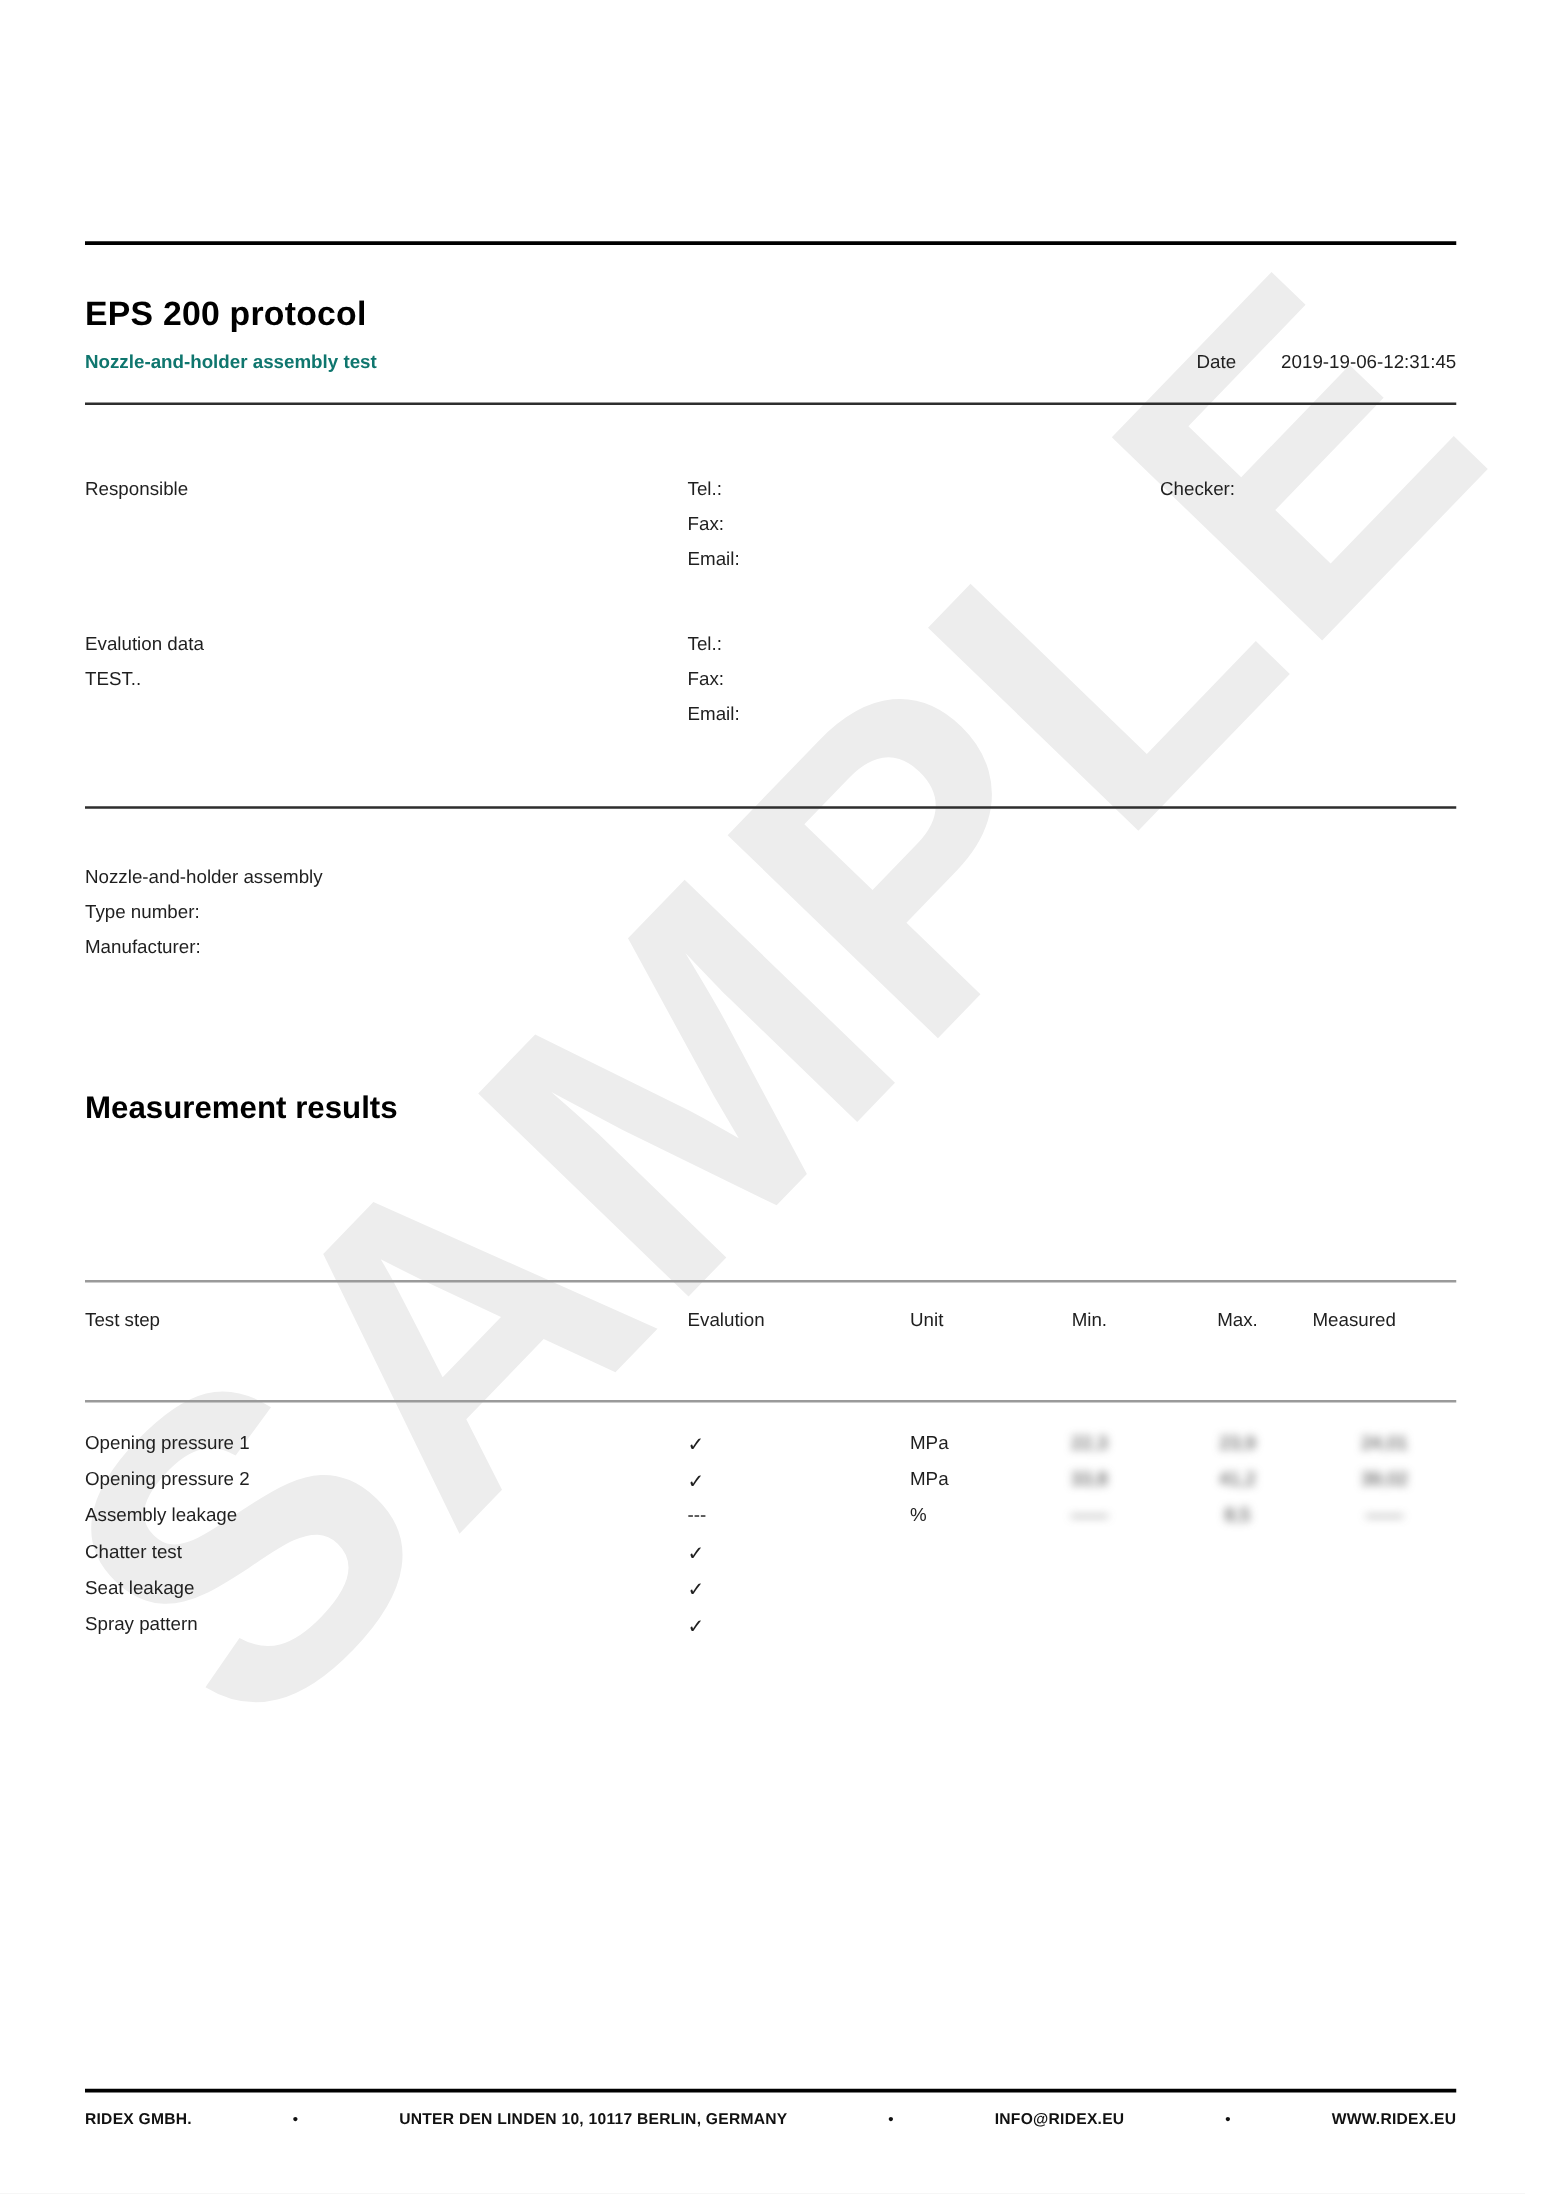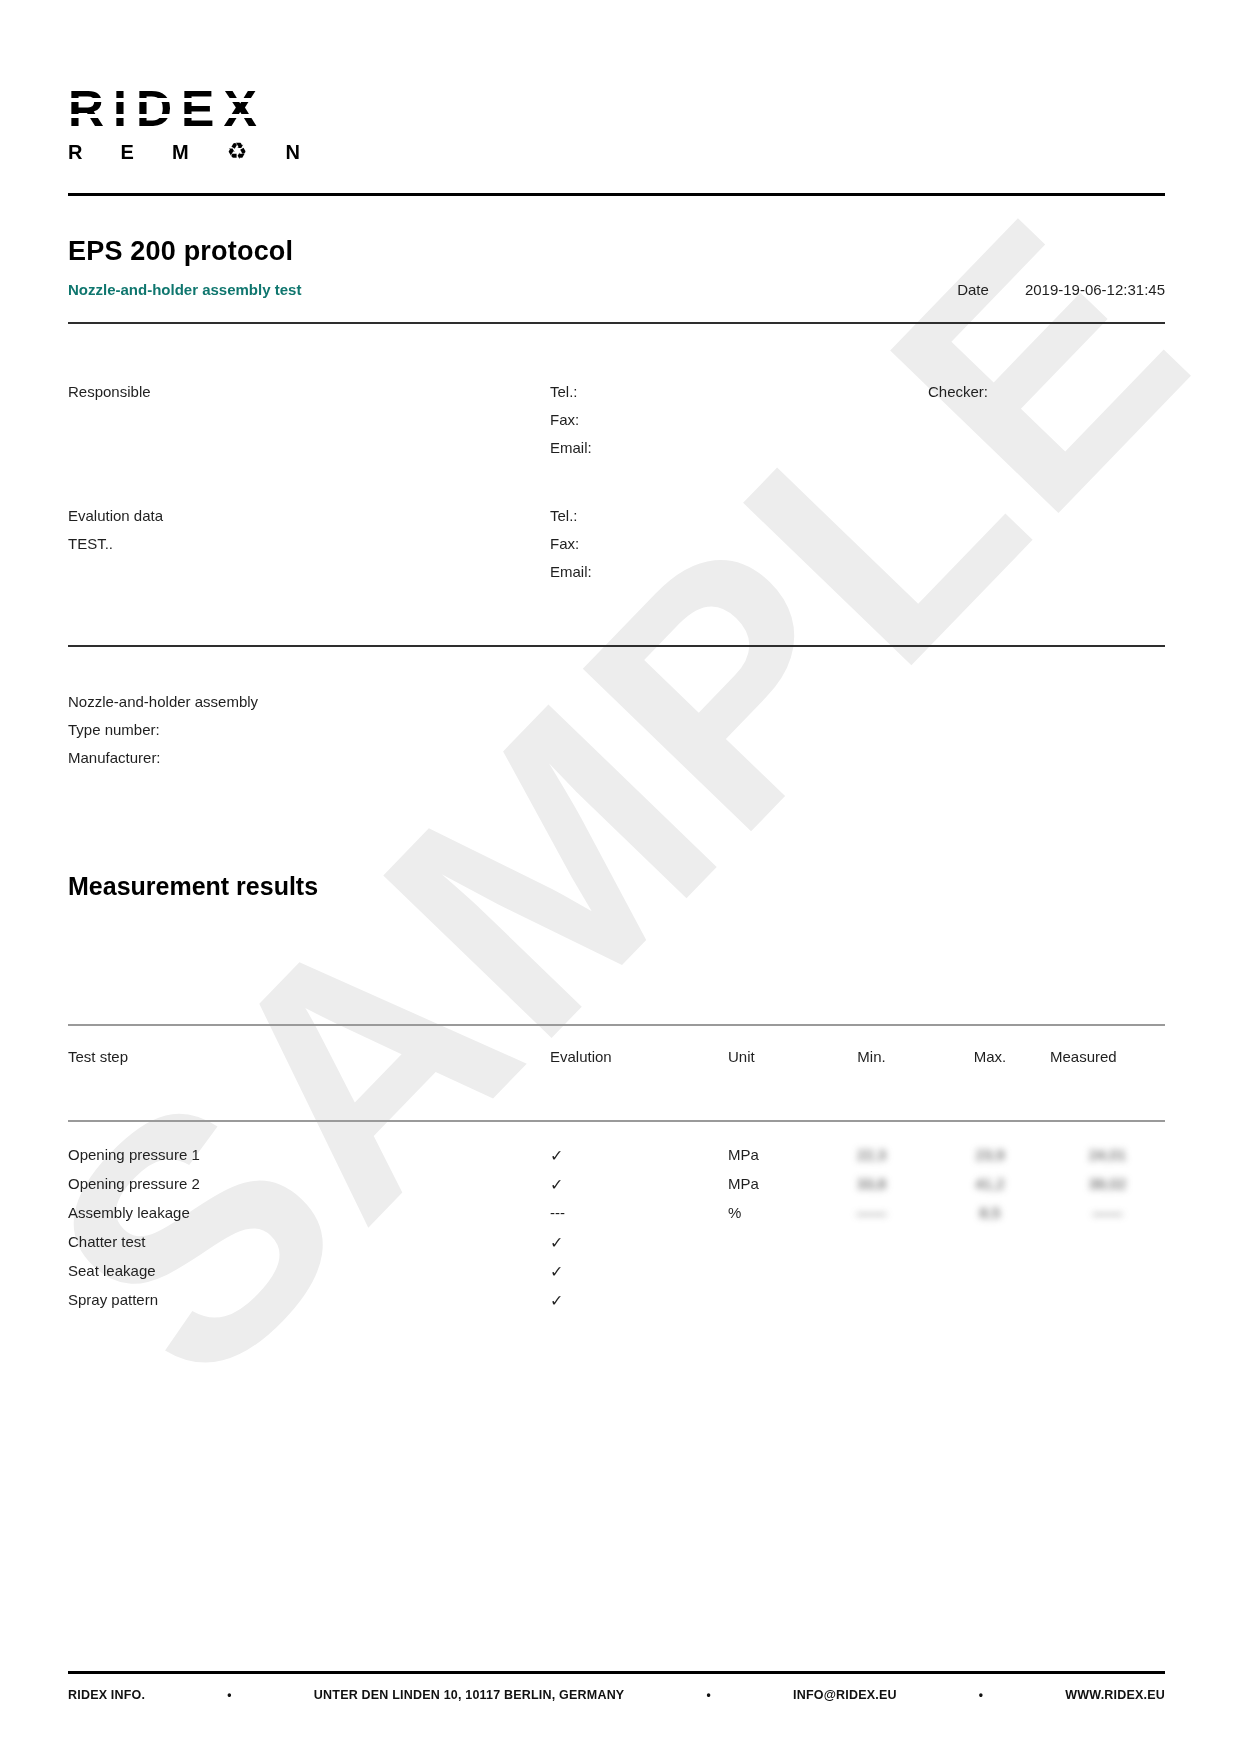--- a/index.html
+++ b/index.html
@@ -62,34 +62,20 @@
                 font-size:12.5px; font-weight:700; color:#111; letter-spacing:.2px; }
   .footer-row .dot { font-size:12px; }
 </style>
 </head>
 <body>
 
 <div class="page">
 
   <div class="watermark">SAMPLE</div>
 
-  <div class="abs logo">
-    <div class="brand">
-      <span>RIDEX</span>
-      <span class="stripe s1"></span>
-      <span class="stripe s2"></span>
-    </div>
-    <div class="subbrand">
-      <span>R</span>
-      <span>E</span>
-      <span>M</span>
-      <span class="recycle">♻</span>
-      <span>N</span>
-    </div>
-  </div>
 
   <div class="rule black3" style="top:193px"></div>
 
   <div class="abs h1">EPS 200 protocol</div>
   <div class="abs subrow">
     <span class="subtitle">Nozzle-and-holder assembly test</span>
     <span class="dategrp">
       <span>Date</span>
       <span>2019-19-06-12:31:45</span>
     </span>
@@ -191,21 +177,21 @@
     <div>Spray pattern</div>
     <div class="check">✓</div>
     <div></div>
     <div class="c-num"></div>
     <div class="c-num"></div>
     <div class="c-num"></div>
   </div>
 
   <div class="rule black3" style="top:1671px"></div>
   <div class="abs footer-row">
-    <span>RIDEX INFO.</span>
+    <span>RIDEX GMBH.</span>
     <span class="dot">•</span>
     <span>UNTER DEN LINDEN 10, 10117 BERLIN, GERMANY</span>
     <span class="dot">•</span>
     <span>INFO@RIDEX.EU</span>
     <span class="dot">•</span>
     <span>WWW.RIDEX.EU</span>
   </div>
 
 </div>
 

